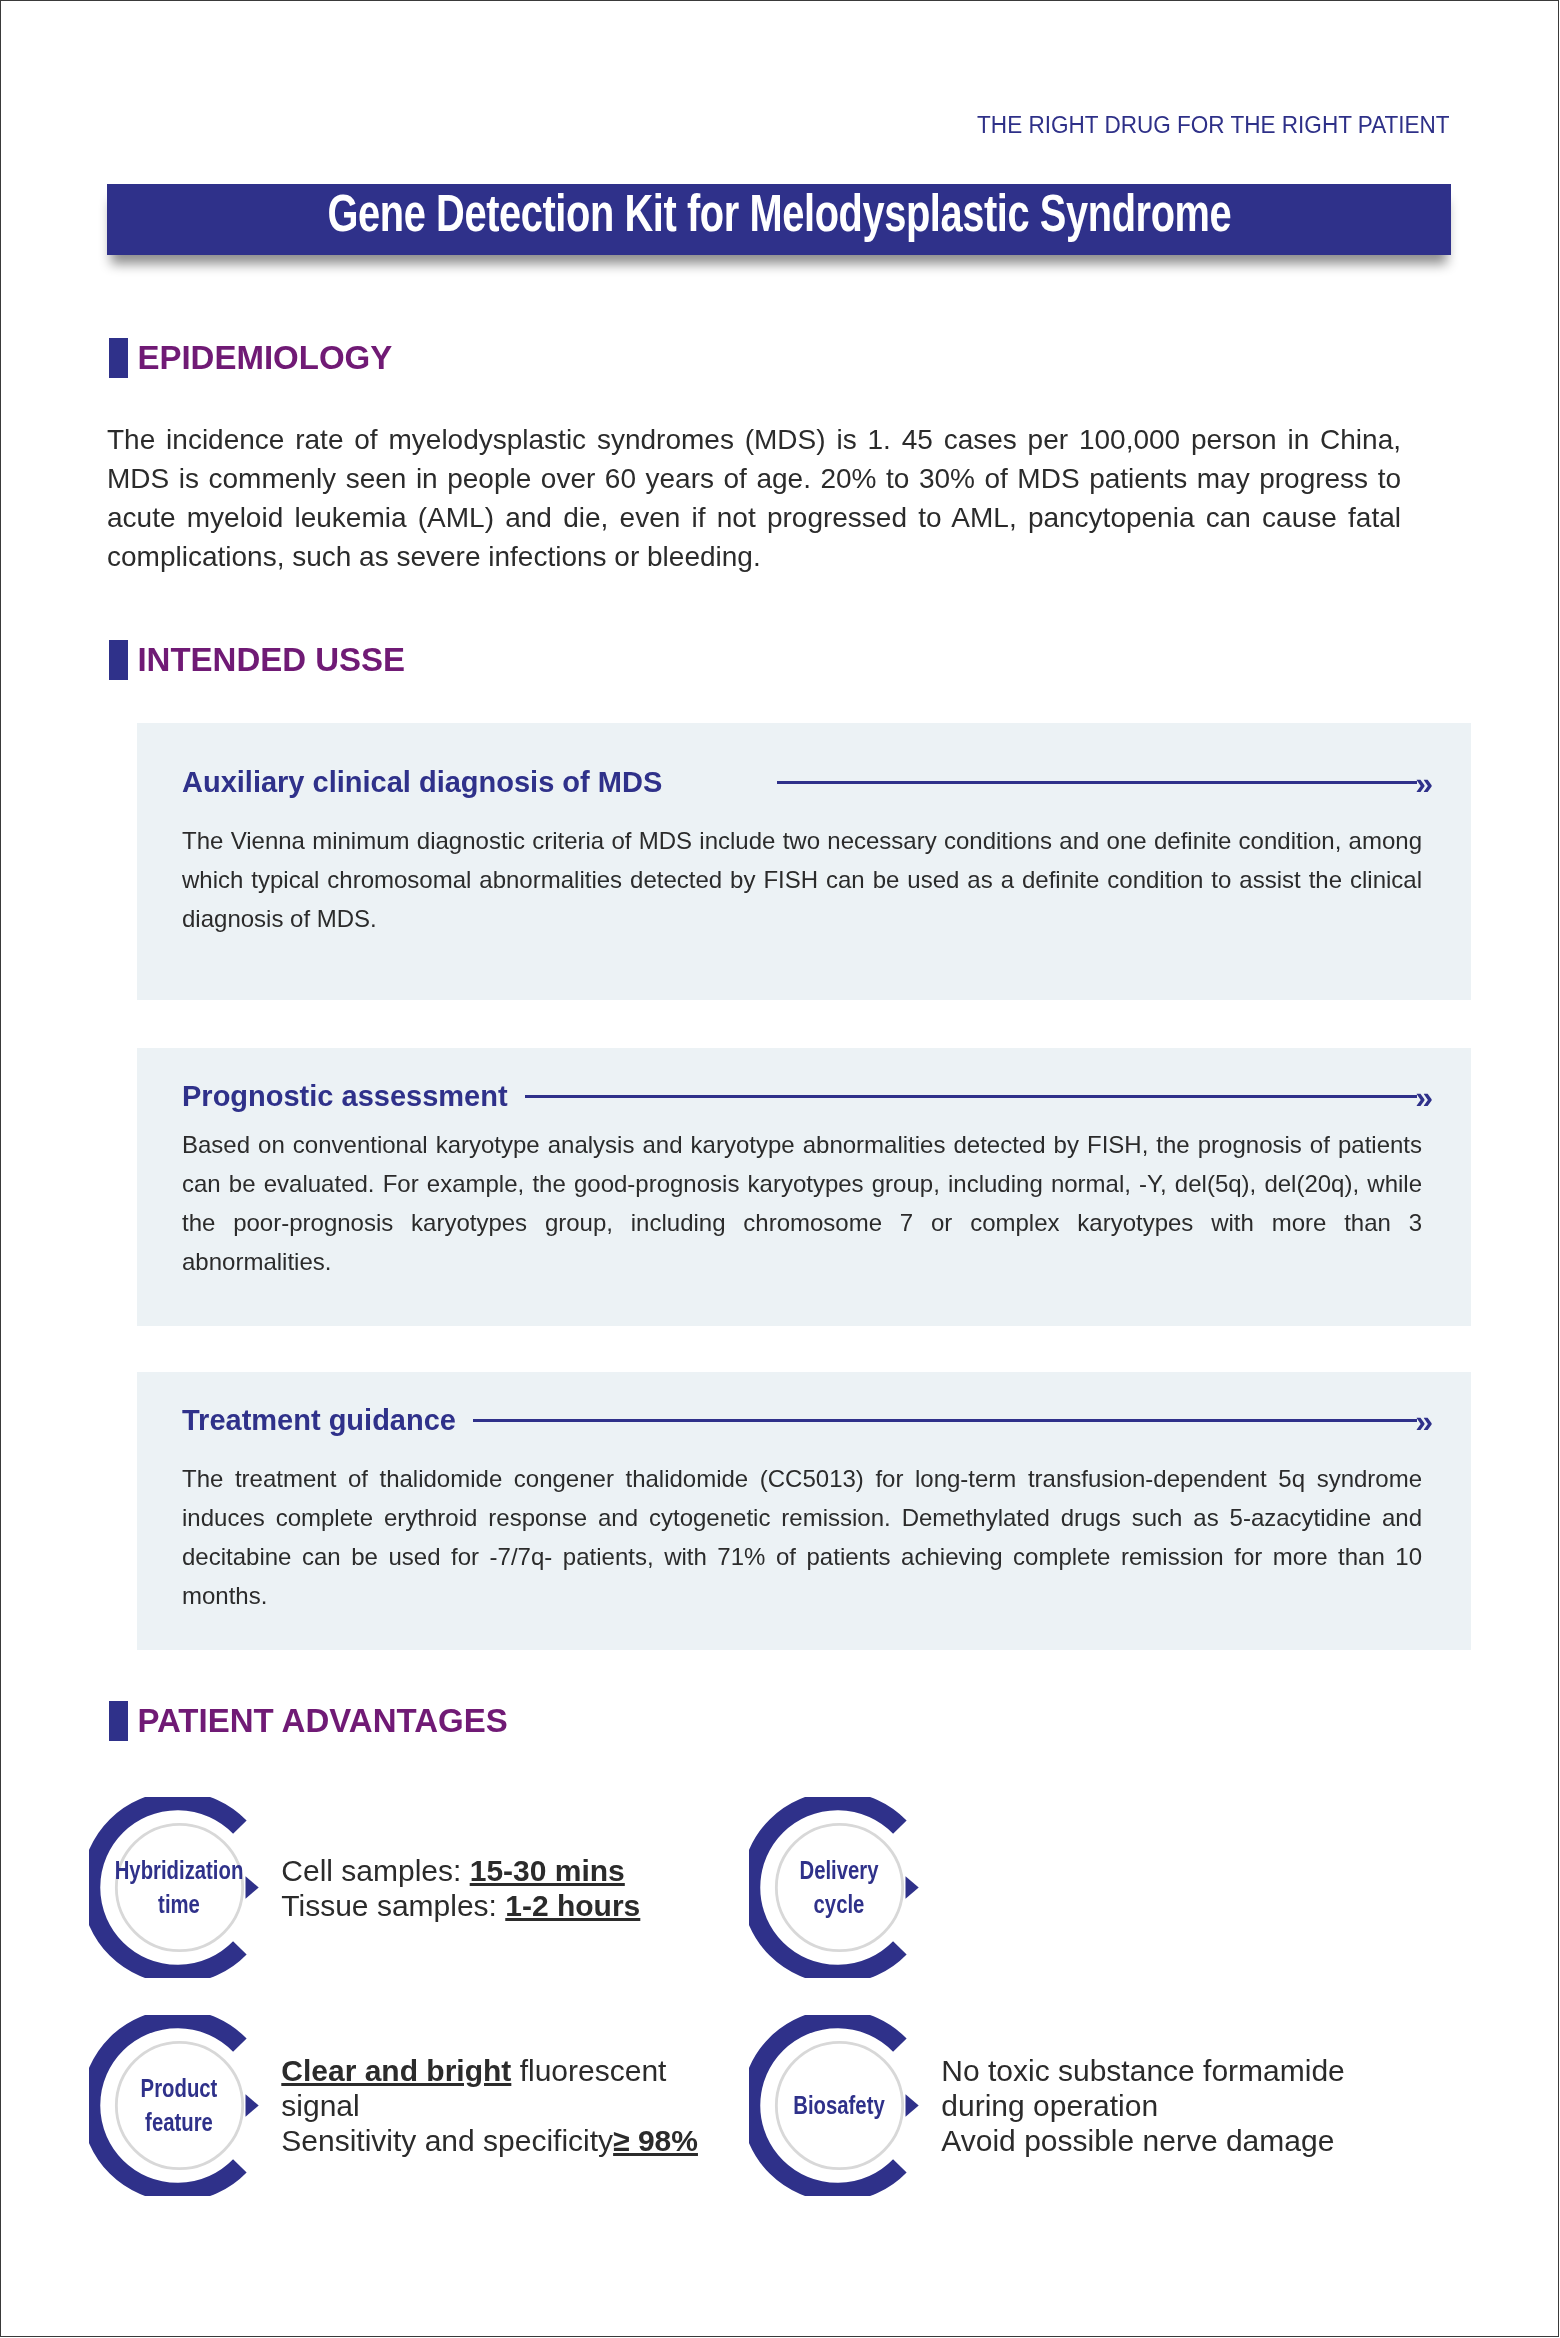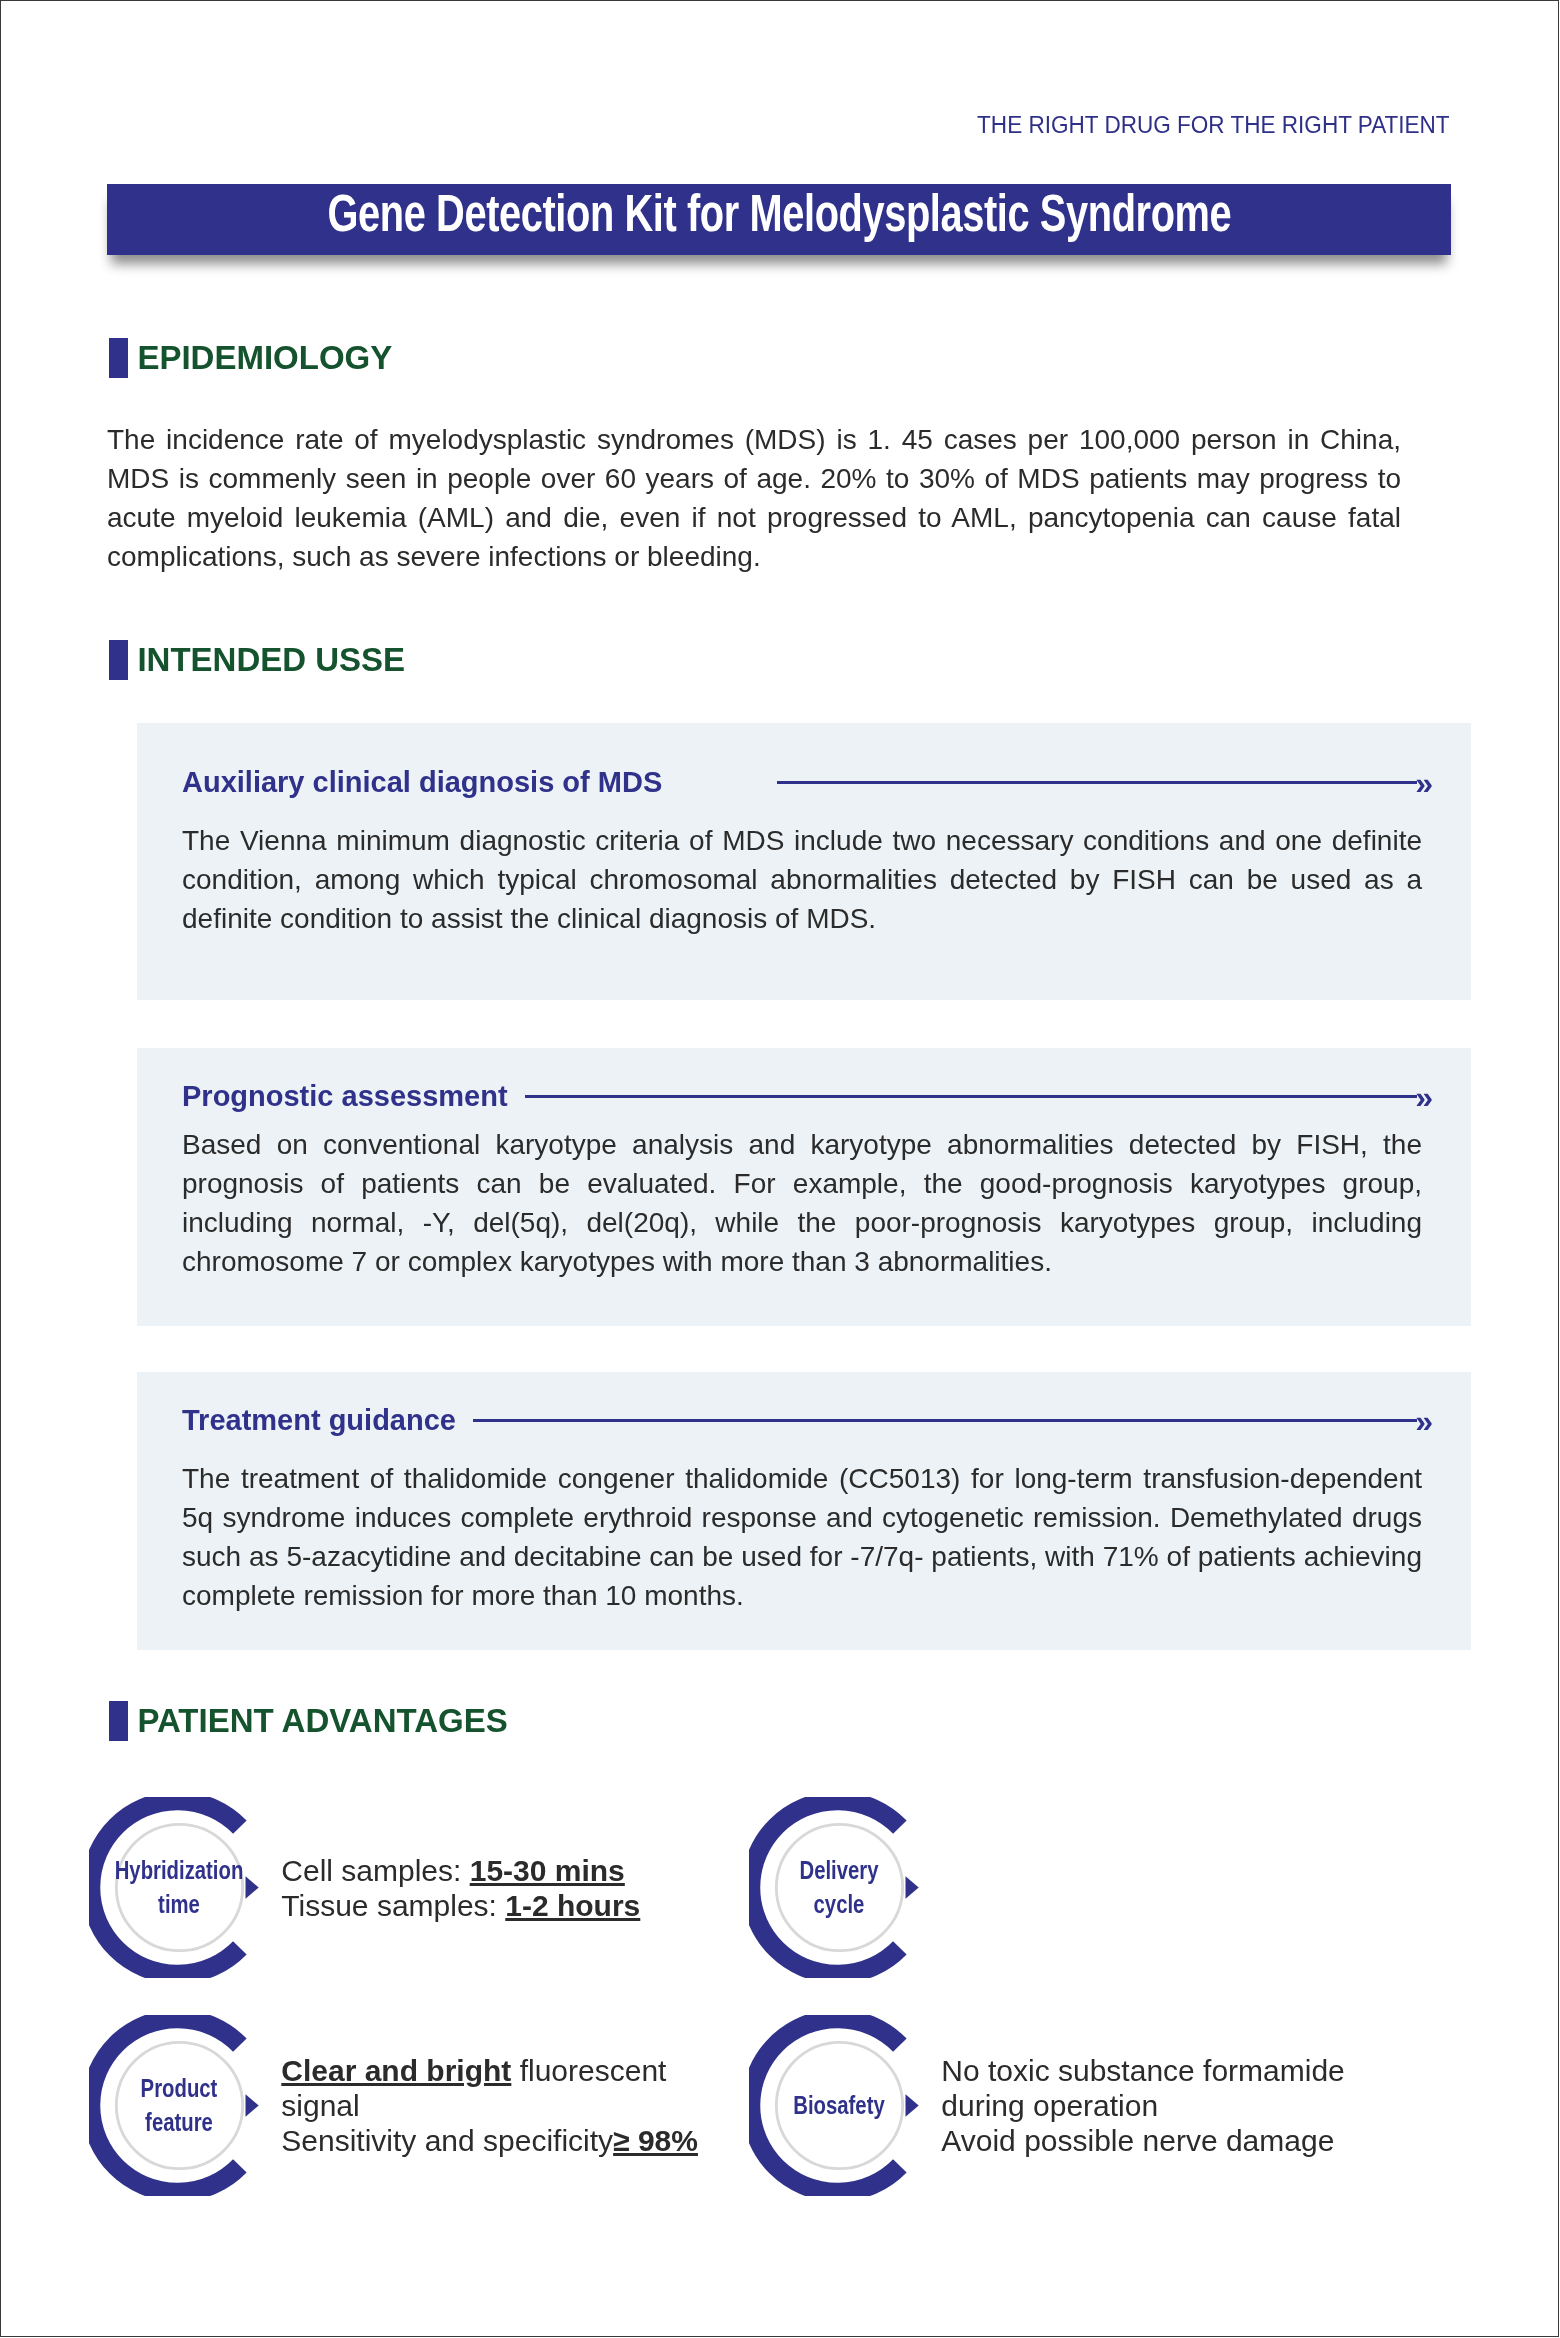--- a/index.html
+++ b/index.html
@@ -3,28 +3,28 @@
 <meta charset="utf-8">
 <style>
   html, body { margin:0; padding:0; background:#ffffff; }
   body { width:1560px; height:2339px; position:relative; overflow:hidden; font-family:"Liberation Sans", sans-serif; }
   .page-frame { position:absolute; left:0; top:0; width:1557px; height:2335px; border:1.9px solid #3a3a3a; }
   .tagline { position:absolute; right:110px; top:111px; font-size:24.5px; color:#2e3088; letter-spacing:0px; transform:scaleX(0.92); transform-origin:right center; white-space:nowrap; }
   .banner { position:absolute; left:107px; top:184px; width:1344px; height:71px; background:#2f318a; box-shadow:0 13px 11.3px -3.8px rgba(0,0,0,0.45); display:flex; justify-content:center; }
   .banner-title { color:#ffffff; font-weight:bold; font-size:51px; font-family:"Liberation Sans Narrow","Liberation Sans", sans-serif; transform:scaleX(0.78); white-space:nowrap; letter-spacing:-0.5px; }
   .section-heading { position:absolute; left:109px; display:flex; align-items:center; }
   .section-bar { width:19px; height:40px; background:#2f318a; margin-right:9.4px; }
-  .section-title { font-size:33px; font-weight:bold; color:#14532d; white-space:nowrap; }
+  .section-title { font-size:33px; font-weight:bold; color:#701a75; white-space:nowrap; }
   .body-text { position:absolute; left:107px; width:1294px; font-size:28px; line-height:39px; color:#2b2b2b; text-align:justify; }
   .info-box { position:absolute; left:109px; width:1334px; background:#ecf2f5;margin-left:28px; }
   .box-head { position:absolute; left:45px; right:38px; display:flex; align-items:center; }
   .box-title { font-size:29px; font-weight:bold; color:#2f318a; white-space:nowrap; }
   .box-line { flex:1; height:2.8px; background:#2f318a; margin-left:17px; }
   .box-arrow { color:#2f318a; font-weight:bold; font-size:32px; line-height:28px; margin-left:-1.9px; }
-  .box-text { position:absolute; left:45px; right:49px; font-size:28px; line-height:39px; color:#2b2b2b; text-align:justify; }
+  .box-text { position:absolute; left:45px; right:49px; font-size:24px; line-height:39px; color:#2b2b2b; text-align:justify; }
   .adv { position:absolute; display:flex; align-items:center; }
   .adv-circle { position:relative; width:181px; height:181px; flex:none; }
   .adv-circle svg { position:absolute; left:0; top:0; }
   .adv-label { position:absolute; left:28px; top:28px; width:124px; height:124px; display:flex; align-items:center; justify-content:center; text-align:center; color:#2f318a; font-weight:bold; font-size:25.4px; line-height:34px; transform:scaleX(0.8); }
   .adv-text { margin-left:11.3px; font-size:30px; line-height:35px; color:#2b2b2b; white-space:nowrap; }
   .adv-text b { font-weight:bold;text-decoration:underline; }
 </style>
 </head>
 <body>
 

